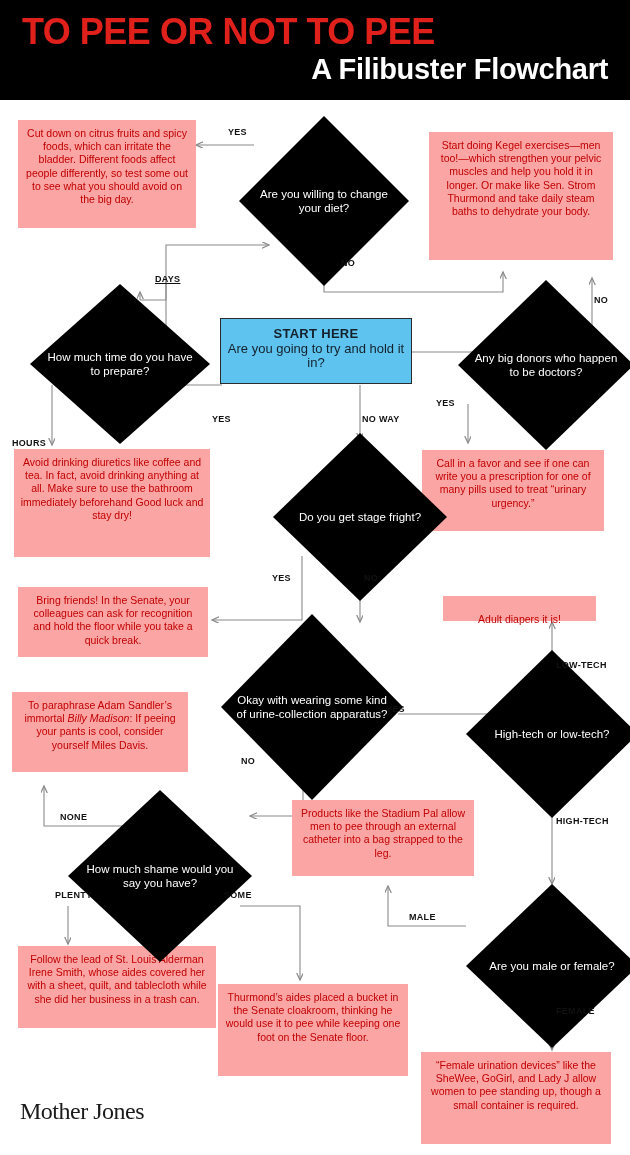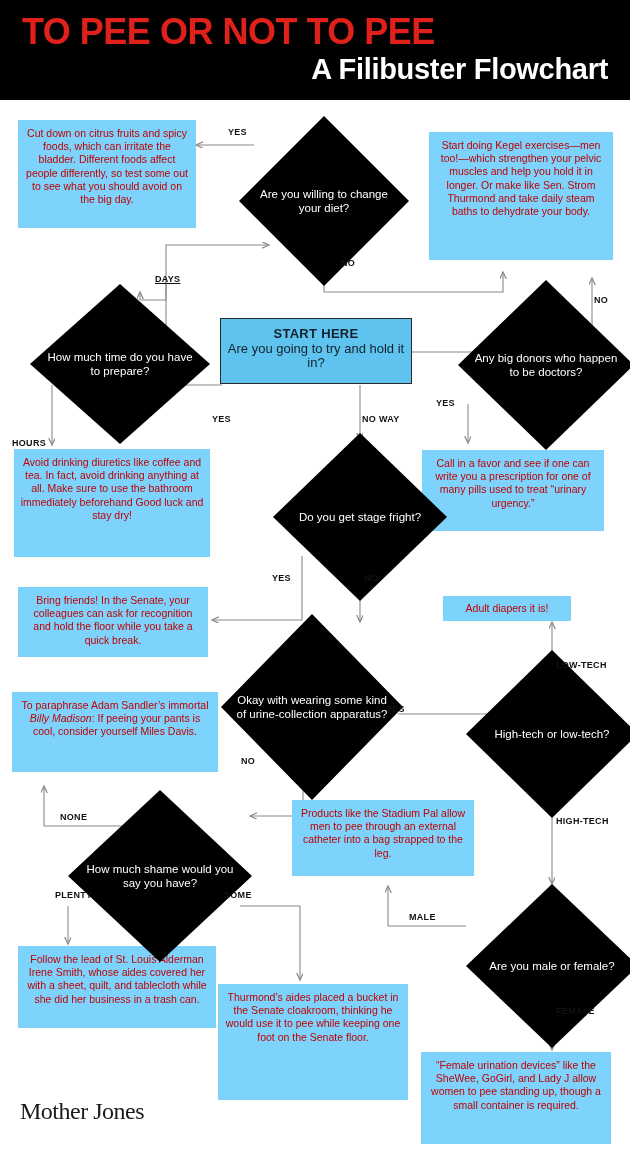--- a/index.html
+++ b/index.html
@@ -20,21 +20,21 @@
     text-align:left;line-height:40px;white-space:nowrap;
   }
   .header .line2{
     position:absolute;left:0;top:52px;width:608px;
     color:#ffffff;font-size:29px;font-weight:bold;letter-spacing:-0.3px;
     text-align:right;line-height:34px;white-space:nowrap;
   }
 
   
   .note{
-    position:absolute;background:#7dd3fc;color:#c00000;
+    position:absolute;background:#fca5a5;color:#c00000;
     font-size:10.5px;line-height:13.2px;text-align:center;
     box-sizing:border-box;padding:7px 6px;font-weight:normal;
   }
   .note i{font-style:italic;}
 
   .diamond{position:absolute;}
   .diamond .shape{
     position:absolute;left:0;top:0;width:100%;height:100%;
     background:#000000;
     -webkit-clip-path:polygon(50% 0,100% 50%,50% 100%,0 50%);
@@ -133,31 +133,31 @@
   <div class="note" style="left:18px;top:120px;width:178px;height:108px;">Cut down on citrus fruits and spicy foods, which can irritate the bladder. Different foods affect people differently, so test some out to see what you should avoid on the big day.</div>
 
   <div class="note" style="left:429px;top:132px;width:184px;height:128px;">Start doing Kegel exercises—men too!—which strengthen your pelvic muscles and help you hold it in longer. Or make like Sen. Strom Thurmond and take daily steam baths to dehydrate your body.</div>
 
   <div class="note" style="left:14px;top:449px;width:196px;height:108px;">Avoid drinking diuretics like coffee and tea. In fact, avoid drinking anything at all. Make sure to use the bathroom immediately beforehand Good luck and stay dry!</div>
 
   <div class="note" style="left:422px;top:450px;width:182px;height:81px;">Call in a favor and see if one can write you a prescription for one of many pills used to treat “urinary urgency.”</div>
 
   <div class="note" style="left:18px;top:587px;width:190px;height:70px;">Bring friends! In the Senate, your colleagues can ask for recognition and hold the floor while you take a quick break.</div>
 
-  <div class="note" style="left:443px;top:596px;width:128px;height:25px;padding-top:6px;">Adult diapers it is!</div>
-
-  <div class="note" style="left:12px;top:692px;width:206px;height:80px;">
+  <div class="note" style="left:443px;top:596px;width:153px;height:25px;padding-top:17px;">Adult diapers it is!</div>
+
+  <div class="note" style="left:12px;top:692px;width:176px;height:80px;">
     <span>To paraphrase Adam Sandler’s immortal </span><i>Billy Madison</i><span>: If peeing your pants is cool, consider yourself Miles Davis.</span>
   </div>
 
   <div class="note" style="left:292px;top:800px;width:182px;height:76px;">Products like the Stadium Pal allow men to pee through an external catheter into a bag strapped to the leg.</div>
 
   <div class="note" style="left:18px;top:946px;width:198px;height:82px;">Follow the lead of St. Louis Alderman Irene Smith, whose aides covered her with a sheet, quilt, and tablecloth while she did her business in a trash can.</div>
 
-  <div class="note" style="left:218px;top:984px;width:190px;height:116px;">Thurmond’s aides placed a bucket in the Senate cloakroom, thinking he would use it to pee while keeping one foot on the Senate floor.</div>
+  <div class="note" style="left:218px;top:984px;width:190px;height:92px;">Thurmond’s aides placed a bucket in the Senate cloakroom, thinking he would use it to pee while keeping one foot on the Senate floor.</div>
 
   <div class="note" style="left:421px;top:1052px;width:190px;height:92px;">“Female urination devices” like the SheWee, GoGirl, and Lady J allow women to pee standing up, though a small container is required.</div>
 
   <div class="diamond" style="left:239px;top:116px;width:170px;height:170px;">
     <div class="shape"></div>
     <div class="dtext">Are you willing to change your diet?</div>
   </div>
 
   <div class="diamond" style="left:30px;top:284px;width:180px;height:160px;">
     <div class="shape"></div>

